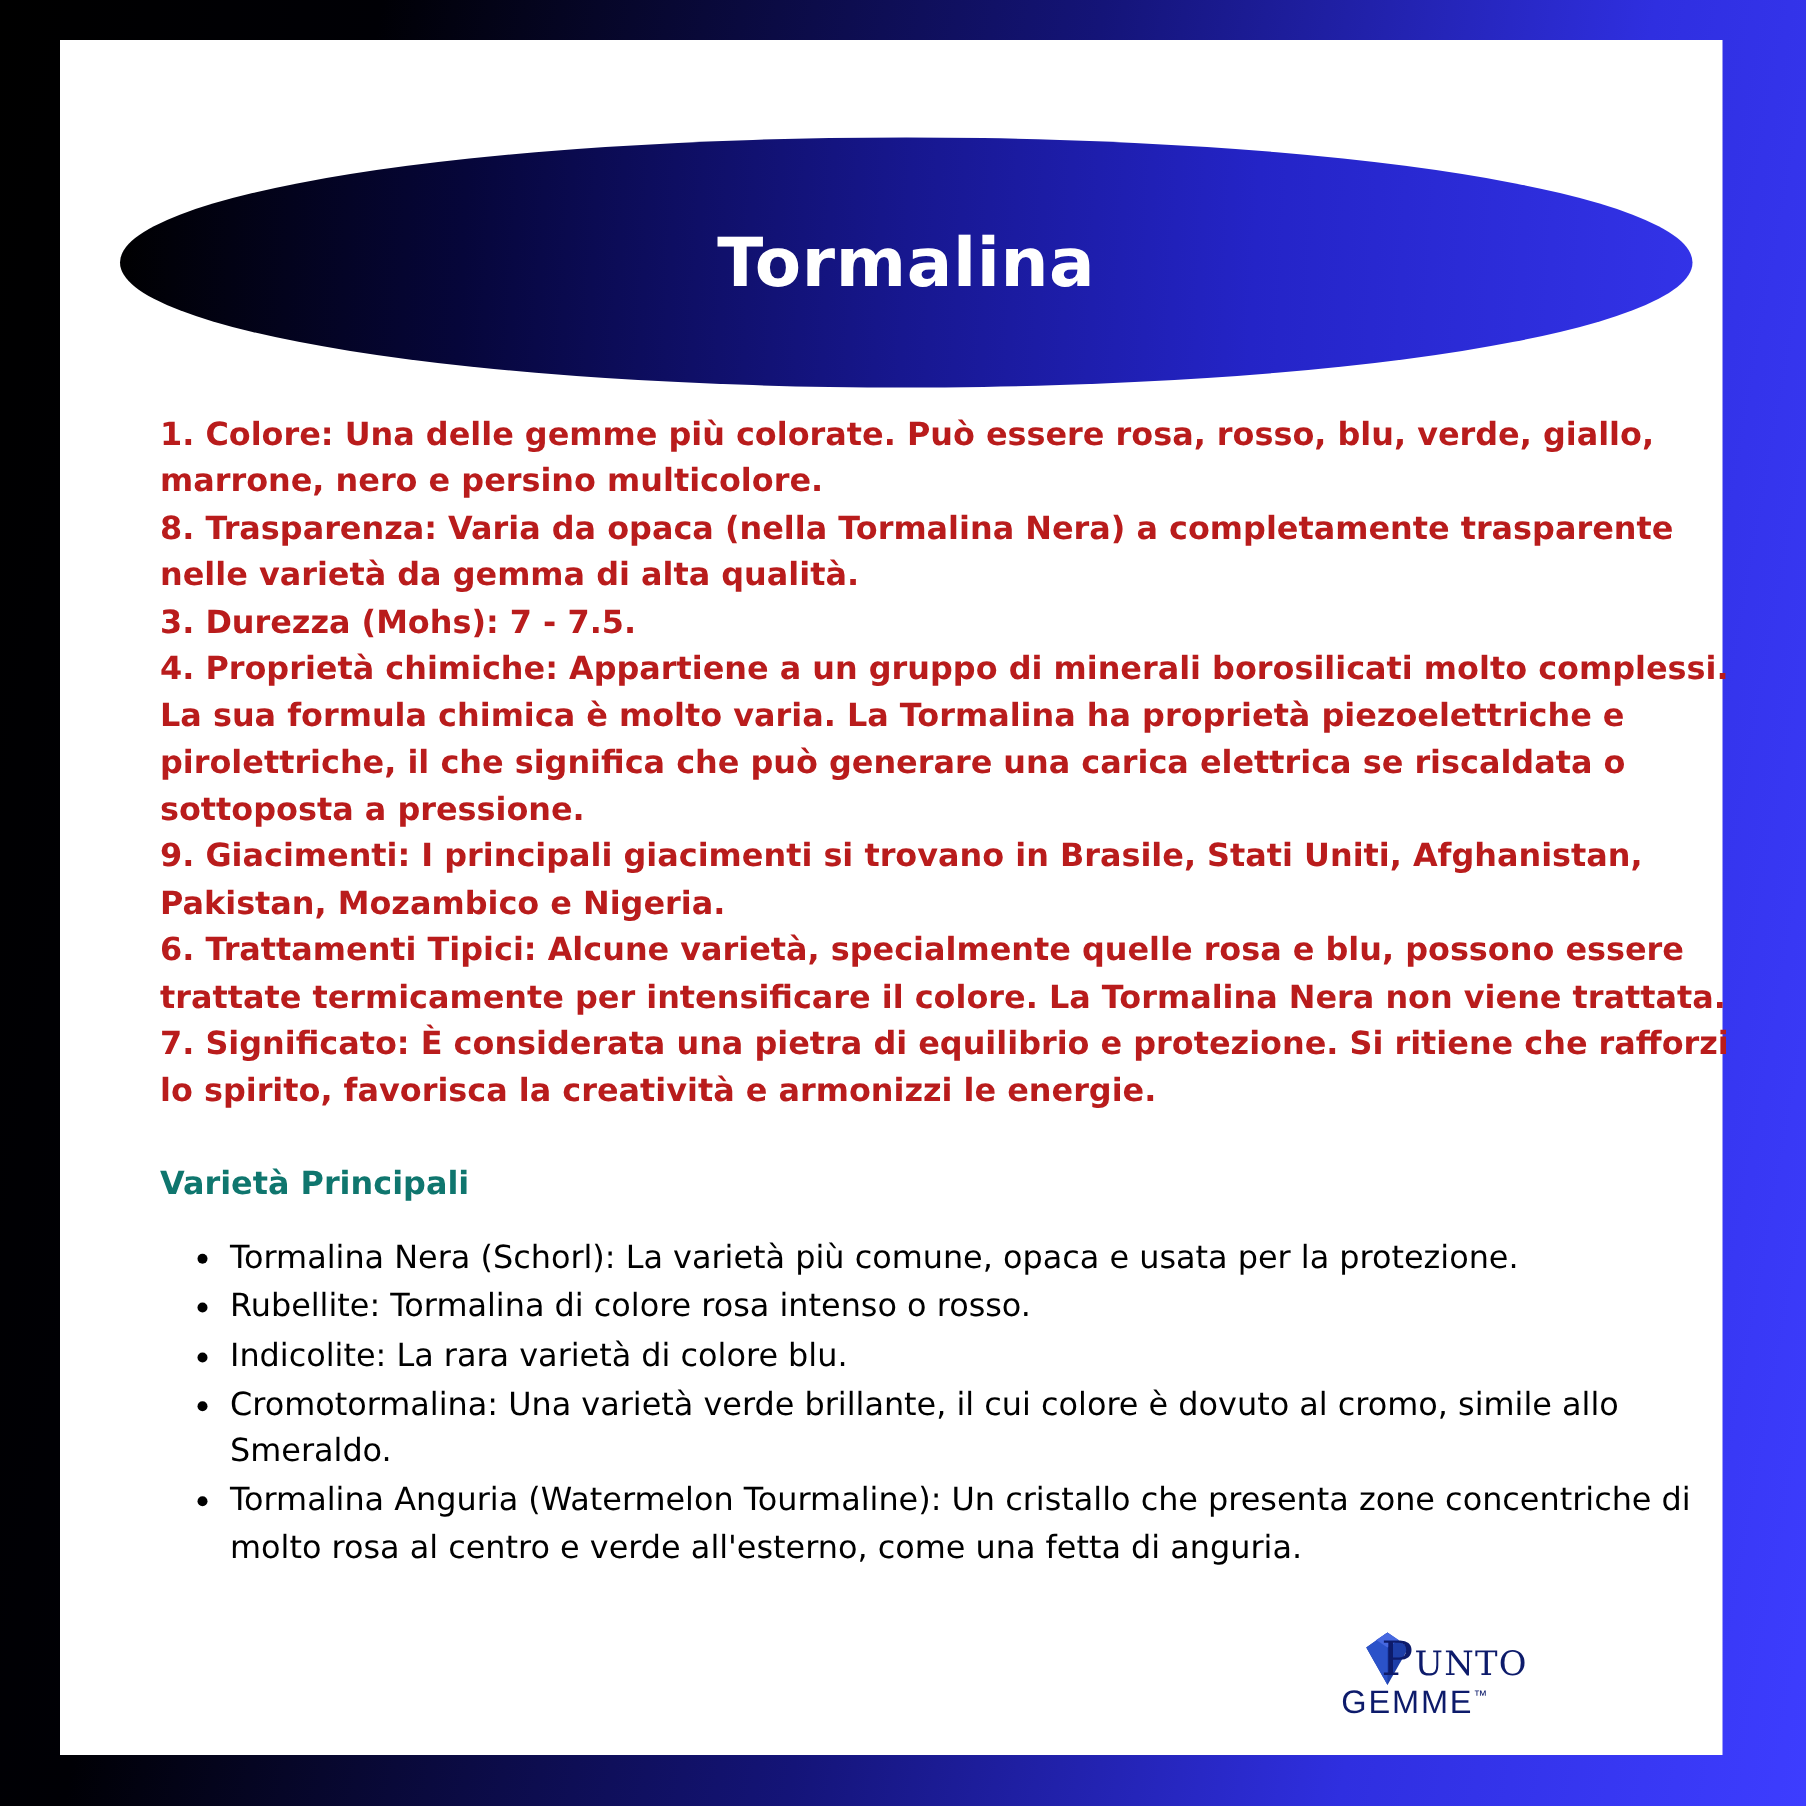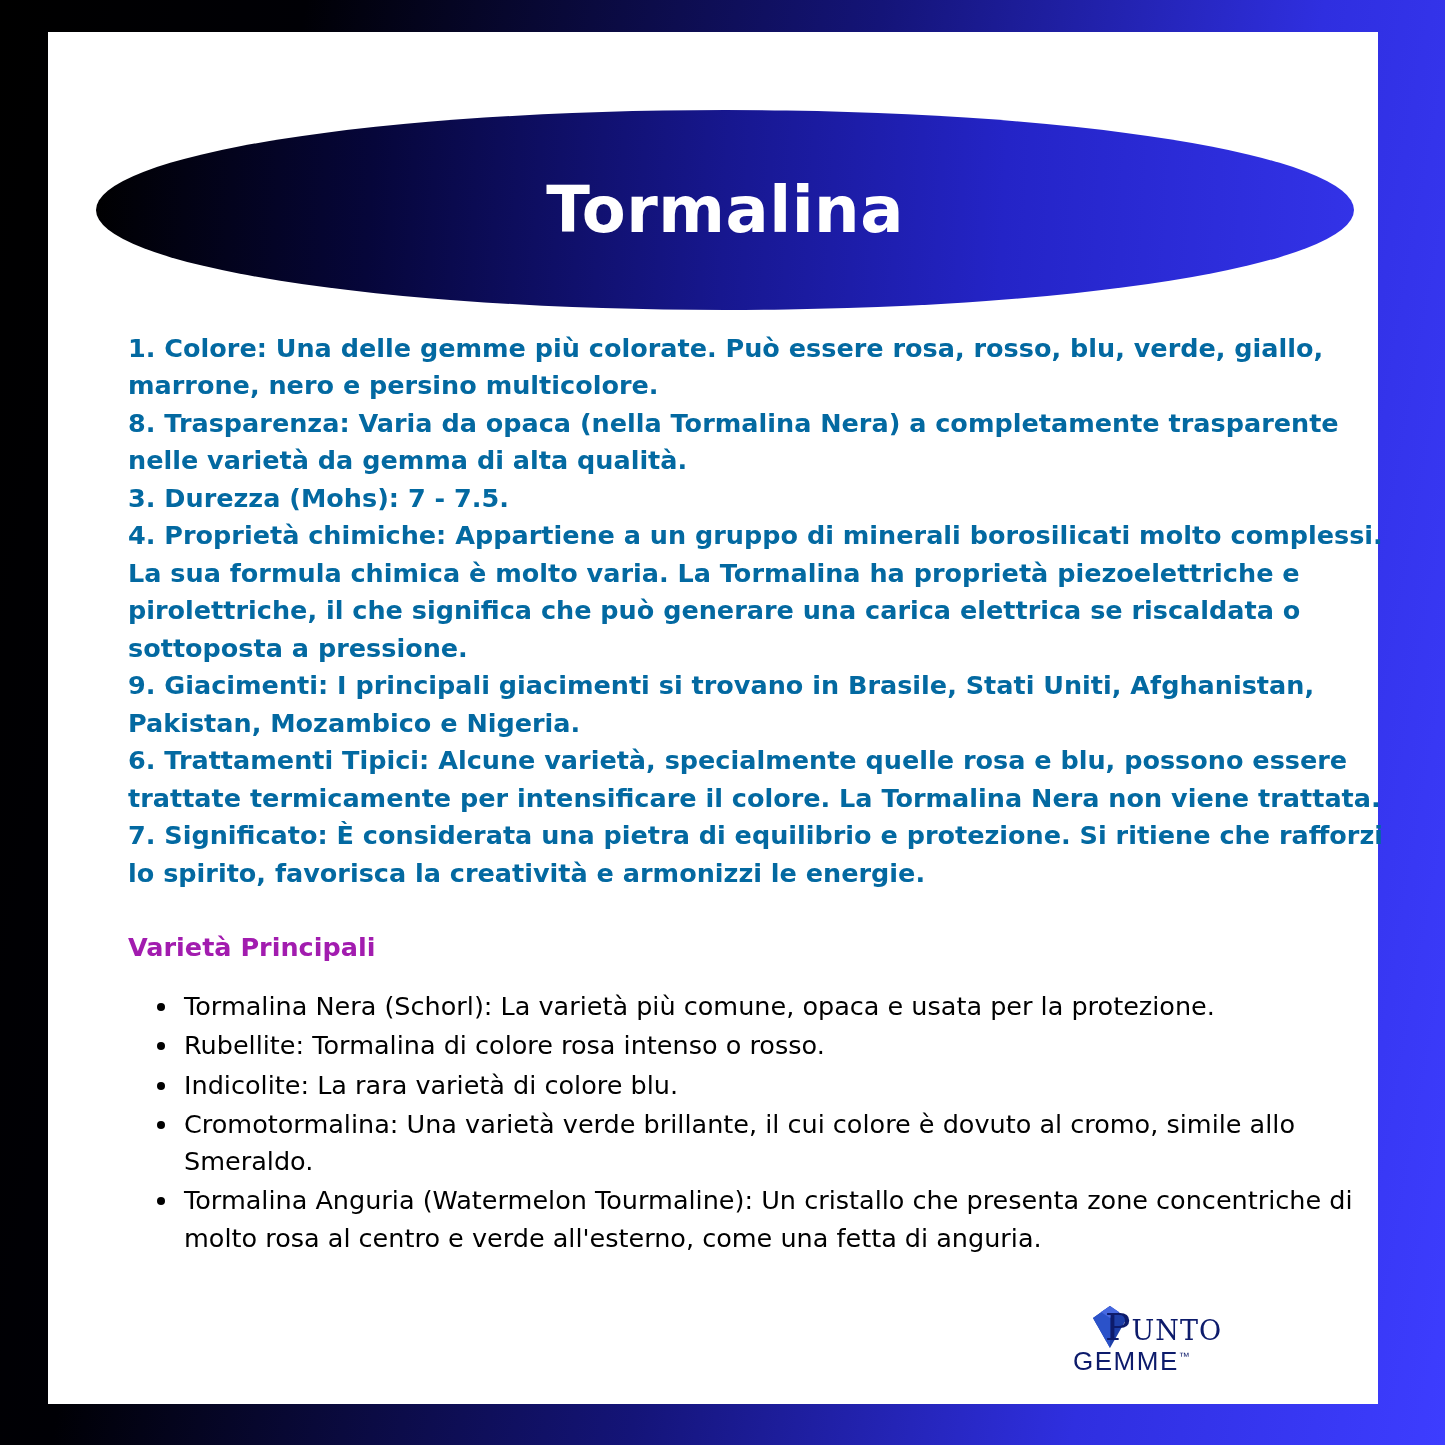--- a/index.html
+++ b/index.html
@@ -41,42 +41,42 @@
     width: 1258px;
     height: 200px;
     border-radius: 50%;
     background: linear-gradient(93deg, #000000 0%, #06063a 22%, #17178f 50%, #2424c7 72%, #3333e8 100%);
     display: flex;
     align-items: center;
     justify-content: center;
   }
   .title-text {
     color: #ffffff;
-    font-size: 64px;
+    font-size: 54px;
     font-weight: bold;
     letter-spacing: 0.5px;
     font-family: "DejaVu Sans", sans-serif;
   }
   .body-block {
     position: absolute;
     left: 80px;
     top: 298px;
     width: 1275px;
   }
   .para {
     font-size: 25.5px;
     font-weight: bold;
-    color: #0369a1;
+    color: #b91c1c;
     line-height: 1.47;
     margin: 0;
   }
   .section-head {
     font-size: 25.5px;
     font-weight: bold;
-    color: #a21caf;
+    color: #0f766e;
     margin: 40px 0 0 0;
   }
   ul.variety {
     margin: 26px 0 0 0;
     padding-left: 52px;
     list-style: disc;
   }
   ul.variety li {
     font-size: 25.5px;
     font-weight: normal;

